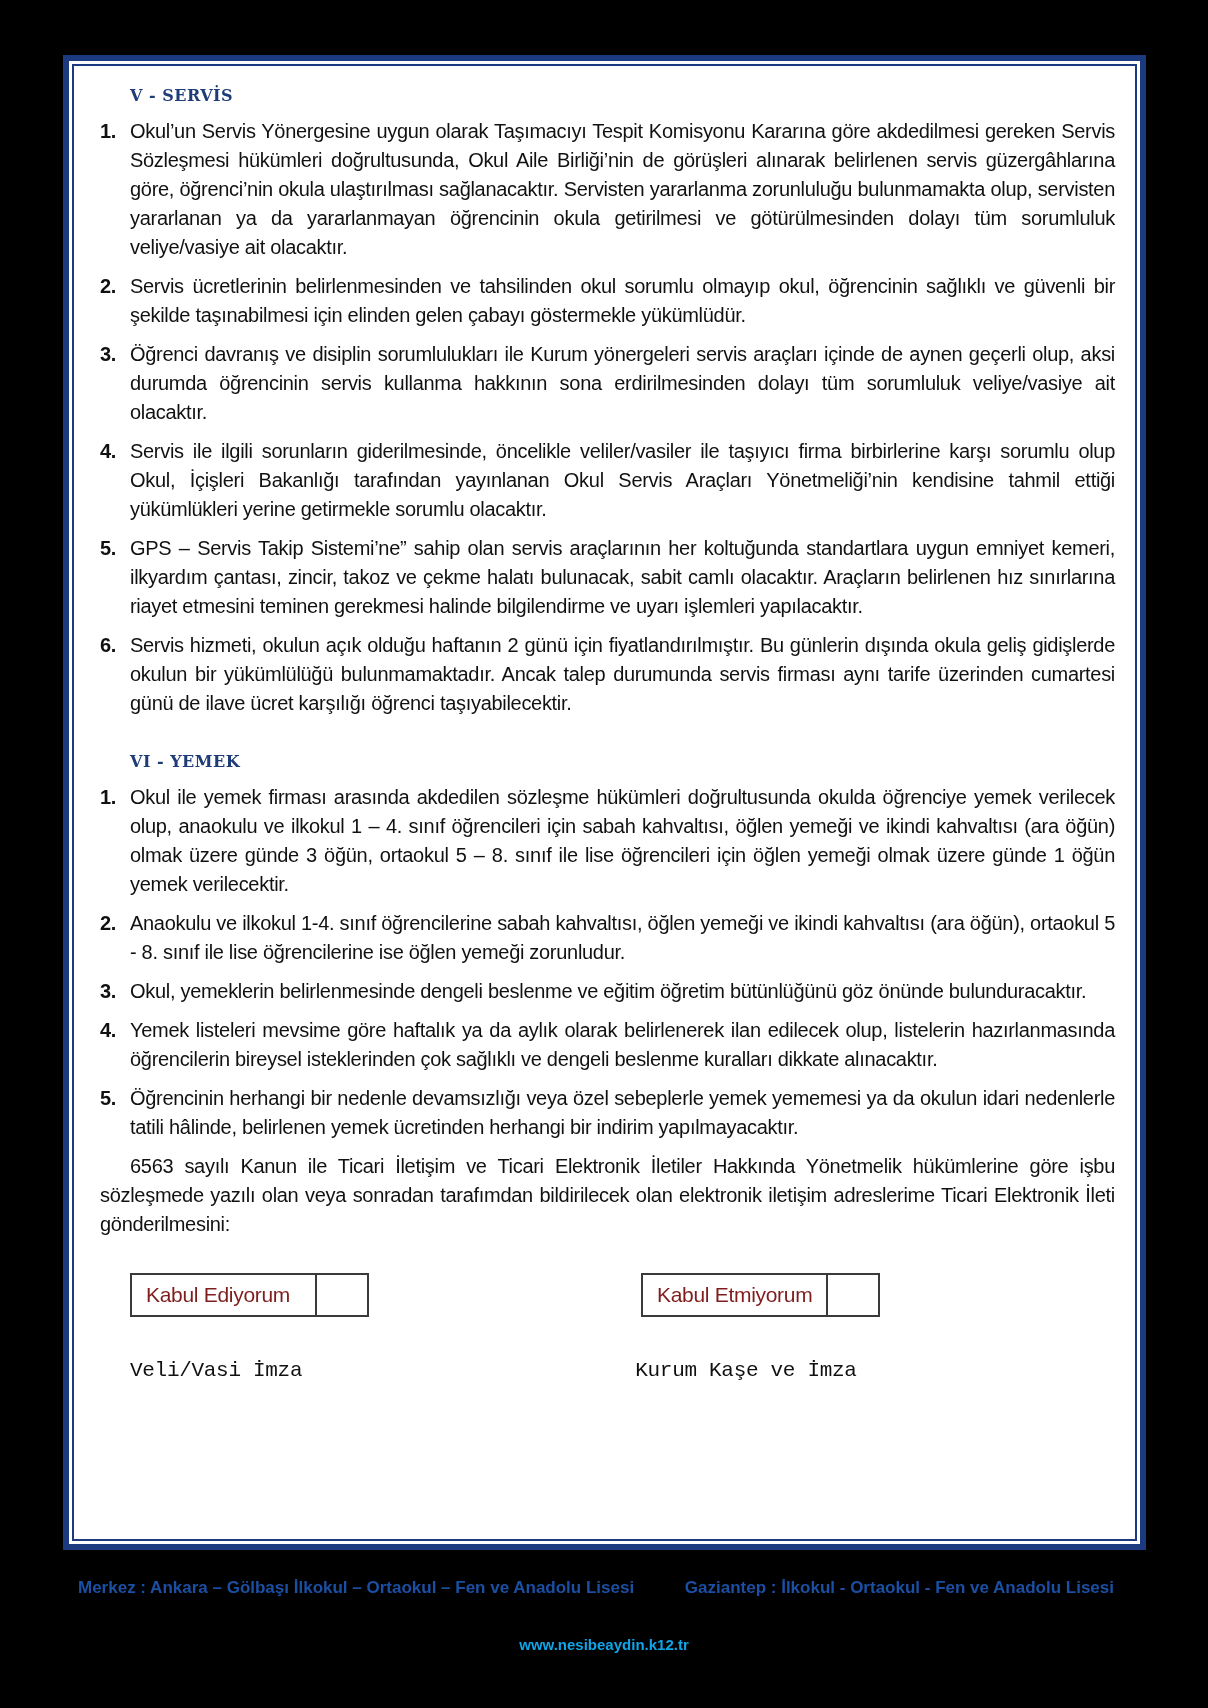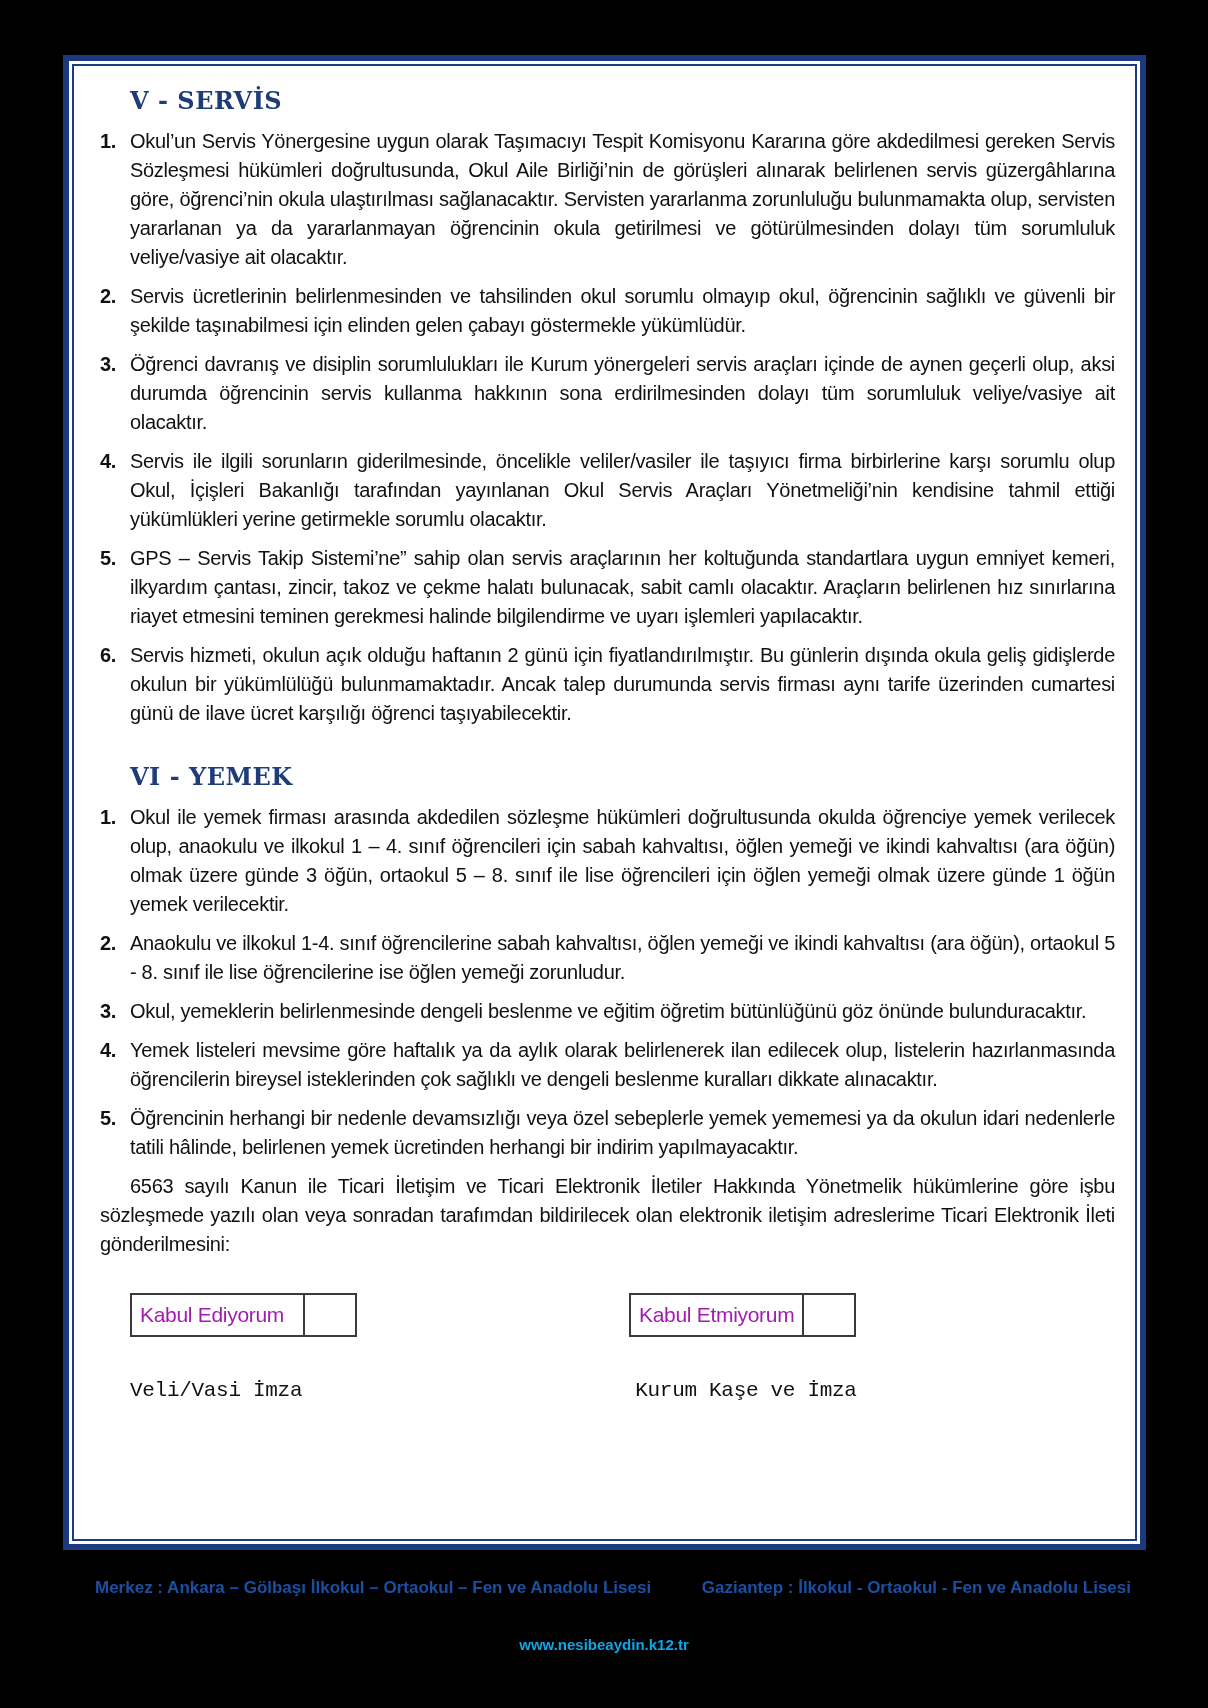--- a/index.html
+++ b/index.html
@@ -22,21 +22,21 @@
     border:2px solid #1c3a80;
     box-sizing:border-box;
     width:100%;height:100%;
     padding:20px 20px 0 26px;
     overflow:hidden;
   }
   .section-title{
     font-family:"DejaVu Serif","Liberation Serif",serif;
     font-weight:bold;
     color:#1e3c78;
-    font-size:24px;
+    font-size:16px;
     letter-spacing:.5px;
     margin:0 0 12px 30px;
   }
   .section-title.spaced{margin-top:34px;}
   .item{
     display:flex;
     margin:0 0 10px 0;
     color:#111;
     font-size:20px;
     line-height:29px;
@@ -67,44 +67,44 @@
   }
   .consent-box{
     display:flex;
     border:2px solid #3a3a3a;
     height:44px;
     box-sizing:border-box;
     background:#fff;
   }
   .consent-box .label-cell{
     display:flex;align-items:center;
-    padding:0 8px;
+    padding:0 14px;
     font-size:21px;
     letter-spacing:-0.3px;
-    color:#a21caf;
+    color:#7f1d1d;
     min-width:155px;
   }
   .consent-box .check-cell{
     width:50px;
     border-left:2px solid #3a3a3a;
     cursor:pointer;
   }
   .consent-box.right{margin-left:272px;}
   .sig-row{
     display:flex;
     margin:42px 0 0 30px;
     font-size:21px;
     letter-spacing:-0.3px;
     color:#111;
     font-family:Liberation Mono, monospace;
   }
   .sig-right{margin-left:333px;}
   .footer{
     position:absolute;
-    left:17px;top:1578px;width:1192px;
+    left:0;top:1578px;width:1192px;
     display:flex;
     justify-content:space-between;
     padding:0 78px;
     box-sizing:border-box;
     font-weight:bold;
     font-size:17px;
     letter-spacing:0;
     color:#1b4fa3;
   }
   .footer-url{

